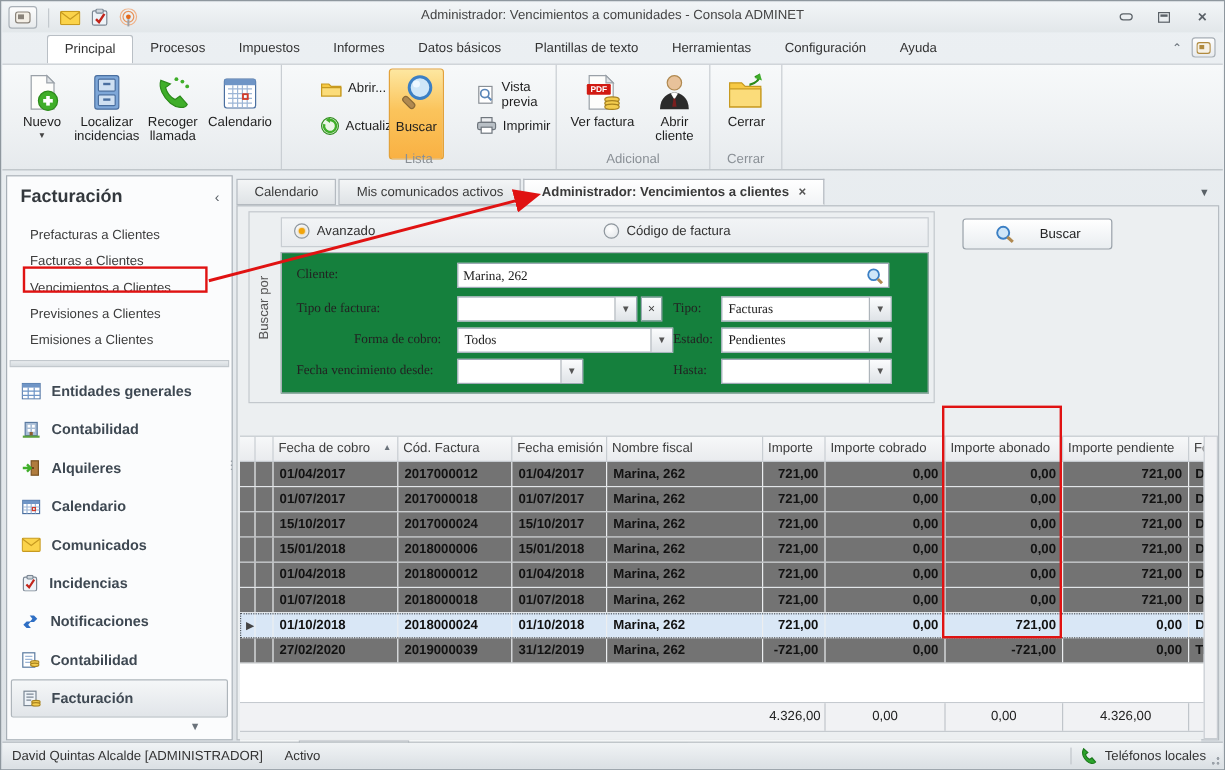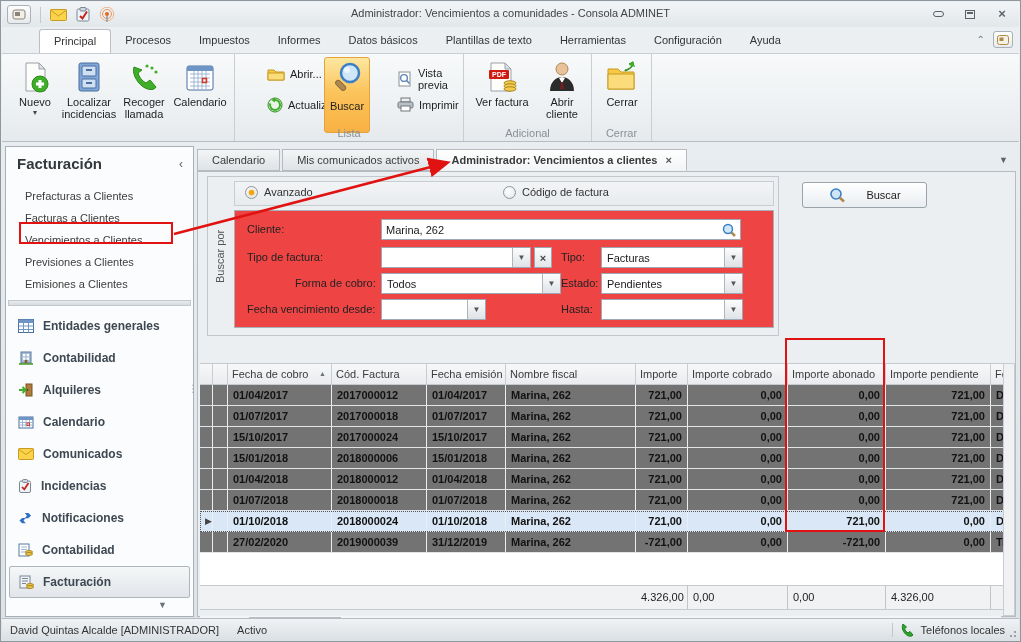--- a/index.html
+++ b/index.html
@@ -82,27 +82,27 @@
     background:#eceff1; border:1px solid #b6bcc2; }
 
   
   .sgroup { position:absolute; left:9px; top:4px; width:572px; height:160px;
     border:1px solid #c3c8cd; background:#eceff1; }
   .vlabel { position:absolute; left:3px; top:4px; bottom:4px; width:18px;
     display:flex; align-items:center; justify-content:center;
     writing-mode:vertical-rl; transform:rotate(180deg); color:#555; }
   .radiobox { position:absolute; left:26px; top:4px; right:4px; height:25px;
     border:1px solid #c8cdd2; background:linear-gradient(#f2f4f6,#e8ebee); }
-  .radio-item { position:absolute; top:4px; display:flex; gap:6px; color:#333; }
+  .radio-item { position:absolute; top:4px; display:flex; align-items:center; gap:6px; color:#333; }
   .rdot { width:13px; height:13px; border-radius:50%; border:1px solid #8d959c;
     background:radial-gradient(circle at 40% 35%, #ffffff, #dfe3e7); position:relative; }
   .rdot.sel::after { content:""; position:absolute; left:3px; top:3px; width:5px; height:5px;
     border-radius:50%; background:#f2a50a; box-shadow:0 0 2px #d98f00; }
   .fieldsbox { position:absolute; left:26px; top:33px; right:4px; bottom:7px;
-    background:#ef4444; border:1px solid #a9b0b7; }
+    background:#15803d; border:1px solid #a9b0b7;font-family:Liberation Serif, serif; }
   .frow { position:absolute; height:21px; left:0; right:0; }
   .flabel { position:absolute; top:4px; color:#222; }
   .tinput { position:absolute; top:0; height:21px; background:#fff; border:1px solid #9ca8b4;
     display:flex; align-items:center; padding:0 4px; }
   .combo { position:absolute; top:0; height:21px; background:#fff; border:1px solid #9ca8b4; }
   .combo .cval { position:absolute; left:5px; top:4px; right:20px; overflow:hidden; white-space:nowrap; }
   .combo .dbtn { position:absolute; right:0; top:0; bottom:0; width:18px;
     background:linear-gradient(#fbfcfd,#dfe3e7); border-left:1px solid #aeb5bb;
     display:flex; align-items:center; justify-content:center; color:#555; font-size:8px; }
   .clearbtn { position:absolute; top:0; width:18px; height:21px; border:1px solid #9ca8b4;
@@ -120,21 +120,21 @@
     white-space:nowrap; overflow:hidden; position:relative; }
   .g-th .sort { position:absolute; right:5px; top:6px; font-size:7px; color:#6a727a; }
   .g-row { display:flex; height:21px; background:#737373; border-bottom:1px solid #e2e5e8; }
   .g-row.sel { background:#d9e7f6; outline:1px dotted #50565c; outline-offset:-1px; }
   .g-td { border-right:1px solid #eceef0; padding:4px 5px 0 5px; font-weight:bold; color:#121212;
     white-space:nowrap; overflow:hidden; }
   .g-td.r { text-align:right; }
   .g-td.ind { color:#444; font-size:9px; padding-top:5px; text-align:center; font-weight:normal; }
   .g-empty { background:#fff; height:33px; border-bottom:1px solid #c5cacf; }
   .g-totals { display:flex; height:24px; background:#f1f2f4; border-bottom:1px solid #c5cacf; }
-  .g-tot { padding:5px 5px 0 5px; text-align:left; color:#222; border-right:1px solid #c0c5ca; }
+  .g-tot { padding:5px 5px 0 5px; text-align:center; color:#222; border-right:1px solid #c0c5ca; }
   .vscroll { position:absolute; right:0px; top:191px; width:12px; height:253px;
     background:#f0f1f3; border:1px solid #c8cdd2; }
 
   
   .nav { position:absolute; left:2px; right:14px; top:444px; height:20px;
     background:linear-gradient(#f4f6f7,#e7eaed); display:flex; align-items:center; gap:4px; padding:0 2px;}
   .nbtn { color:#4a5056; font-size:9px; padding:0 3px; display:flex; align-items:center; }
   .nbtn .bar { width:1px; height:9px; background:#4a5056; margin:0 1px; }
   .nlabel { border:1px solid #b6bcc2; background:#fdfdfd; padding:2px 8px 3px 8px; color:#222; }
   .hscroll { position:absolute; left:225px; top:3px; width:150px; height:14px;

